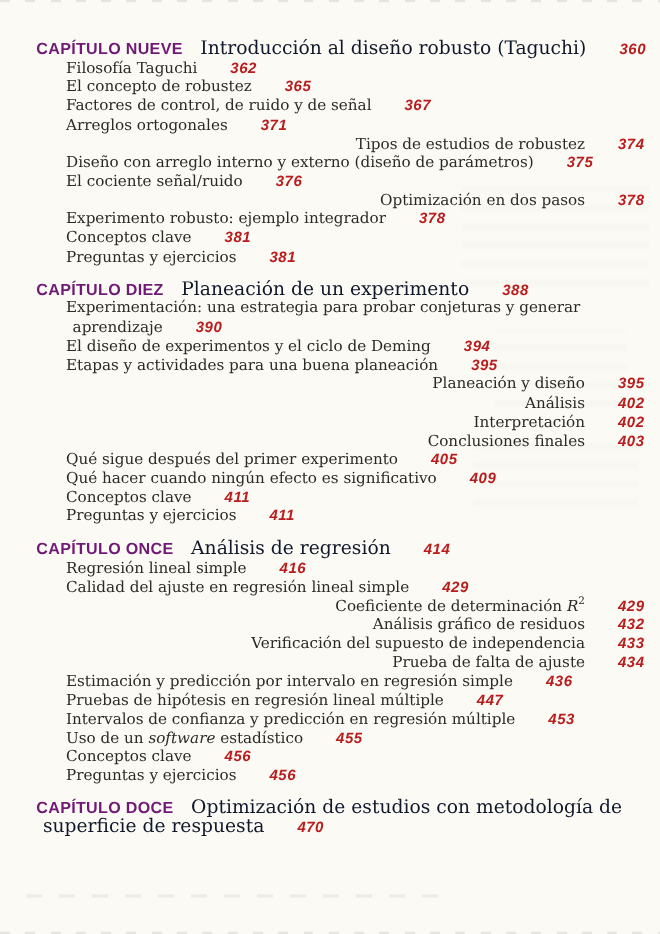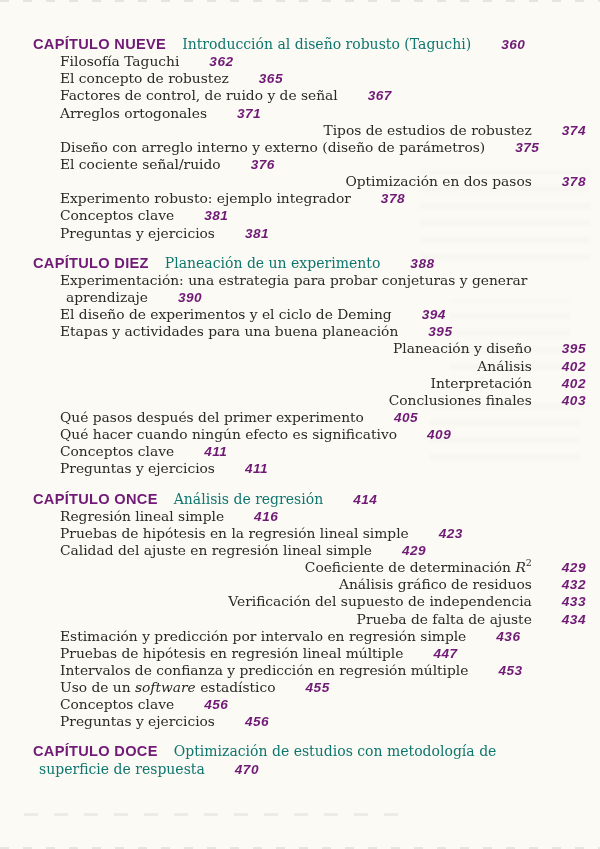--- a/index.html
+++ b/index.html
@@ -30,32 +30,32 @@
   .chapter-block + .chapter-block{margin-top:13px;}
   .ch-label{
     font-family:"Liberation Sans",sans-serif;
     font-weight:700;
     font-size:14.6px;
     letter-spacing:.3px;
     color:#701a75;
     margin-right:16px;
   }
   .ch-title{
-    font-size:14px;
-    color:#0f766e;
+    font-size:17px;
+    color:#0f172a;
   }
   .item-text{font-size:13.8px;}
   .item-text i{font-style:italic;}
   .pagenum{
     font-family:"Liberation Sans",sans-serif;
     font-weight:700;
     font-style:italic;
     font-size:13.6px;
     letter-spacing:.5px;
-    color:#701a75;
+    color:#b91c1c;
     margin-left:30px;
   }
   sup{line-height:0;font-size:9.5px;}
   
   .edge{
     position:absolute;left:0;right:0;height:2px;
     background:repeating-linear-gradient(90deg, rgba(95,95,85,.30) 0 9px, rgba(0,0,0,0) 9px 23px);
     opacity:.45;
   }
   .edge-top{top:0;}
@@ -102,29 +102,28 @@
       <div class="chapter-block">
         <div class="line l-chapter"><span class="ch-label">CAPÍTULO DIEZ</span><span class="ch-title">Planeación de un experimento</span><span class="pagenum">388</span></div>
         <div class="line l1"><span class="item-text">Experimentación: una estrategia para probar conjeturas y generar</span></div>
         <div class="line l-cont"><span class="item-text">aprendizaje</span><span class="pagenum">390</span></div>
         <div class="line l1"><span class="item-text">El diseño de experimentos y el ciclo de Deming</span><span class="pagenum">394</span></div>
         <div class="line l1"><span class="item-text">Etapas y actividades para una buena planeación</span><span class="pagenum">395</span></div>
         <div class="line l2"><span class="item-text">Planeación y diseño</span><span class="pagenum">395</span></div>
         <div class="line l2"><span class="item-text">Análisis</span><span class="pagenum">402</span></div>
         <div class="line l2"><span class="item-text">Interpretación</span><span class="pagenum">402</span></div>
         <div class="line l2"><span class="item-text">Conclusiones finales</span><span class="pagenum">403</span></div>
-        <div class="line l1"><span class="item-text">Qué pasos después del primer experimento</span><span class="pagenum">405</span></div>
+        <div class="line l1"><span class="item-text">Qué sigue después del primer experimento</span><span class="pagenum">405</span></div>
         <div class="line l1"><span class="item-text">Qué hacer cuando ningún efecto es significativo</span><span class="pagenum">409</span></div>
         <div class="line l1"><span class="item-text">Conceptos clave</span><span class="pagenum">411</span></div>
         <div class="line l1"><span class="item-text">Preguntas y ejercicios</span><span class="pagenum">411</span></div>
       </div>
       <div class="chapter-block">
         <div class="line l-chapter"><span class="ch-label">CAPÍTULO ONCE</span><span class="ch-title">Análisis de regresión</span><span class="pagenum">414</span></div>
         <div class="line l1"><span class="item-text">Regresión lineal simple</span><span class="pagenum">416</span></div>
-        <div class="line l1"><span class="item-text">Pruebas de hipótesis en la regresión lineal simple</span><span class="pagenum">423</span></div>
         <div class="line l1"><span class="item-text">Calidad del ajuste en regresión lineal simple</span><span class="pagenum">429</span></div>
         <div class="line l2"><span class="item-text"><span>Coeficiente de determinación </span><i>R</i><sup>2</sup></span><span class="pagenum">429</span></div>
         <div class="line l2"><span class="item-text">Análisis gráfico de residuos</span><span class="pagenum">432</span></div>
         <div class="line l2"><span class="item-text">Verificación del supuesto de independencia</span><span class="pagenum">433</span></div>
         <div class="line l2"><span class="item-text">Prueba de falta de ajuste</span><span class="pagenum">434</span></div>
         <div class="line l1"><span class="item-text">Estimación y predicción por intervalo en regresión simple</span><span class="pagenum">436</span></div>
         <div class="line l1"><span class="item-text">Pruebas de hipótesis en regresión lineal múltiple</span><span class="pagenum">447</span></div>
         <div class="line l1"><span class="item-text">Intervalos de confianza y predicción en regresión múltiple</span><span class="pagenum">453</span></div>
         <div class="line l1"><span class="item-text"><span>Uso de un </span><i>software</i><span> estadístico</span></span><span class="pagenum">455</span></div>
         <div class="line l1"><span class="item-text">Conceptos clave</span><span class="pagenum">456</span></div>

